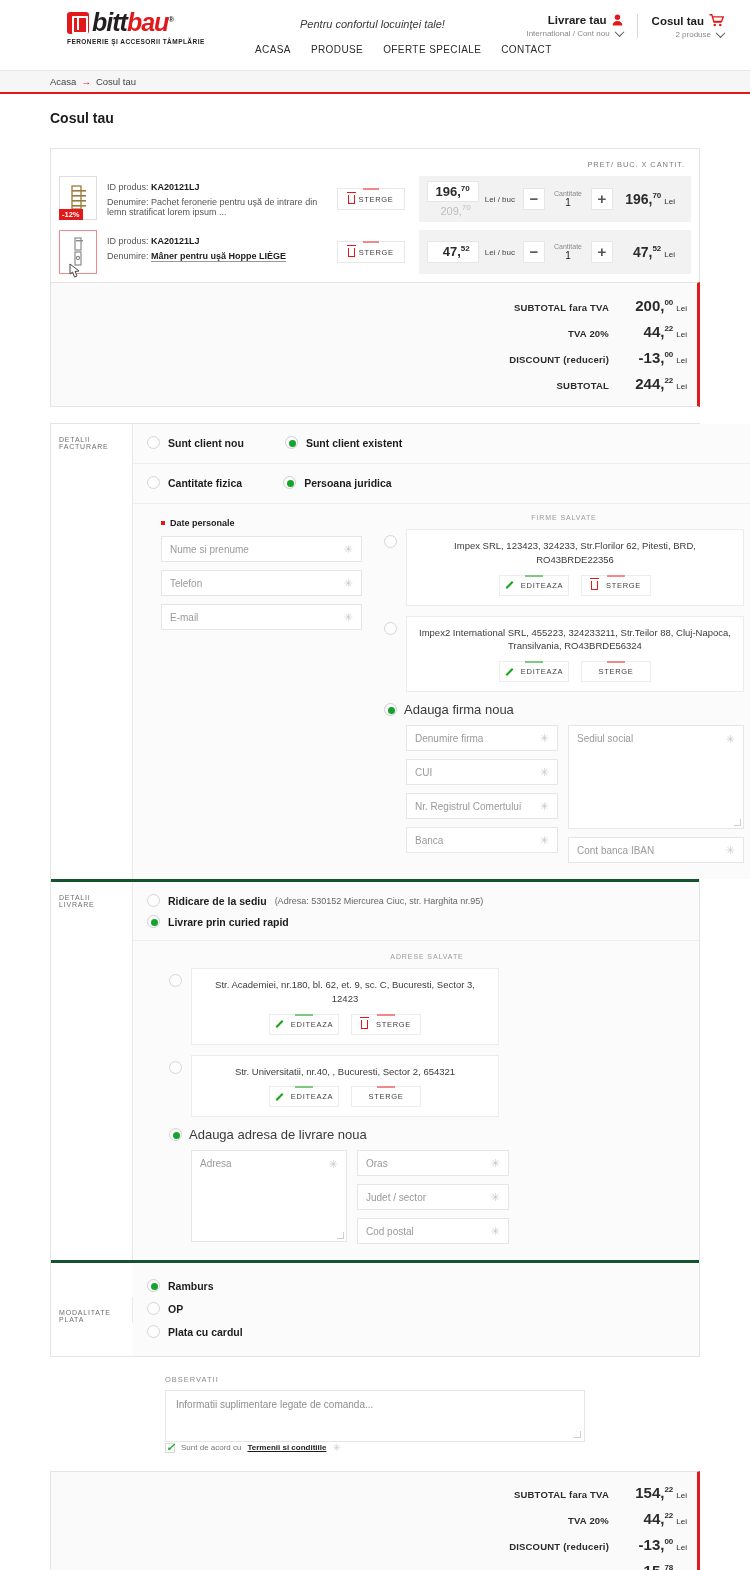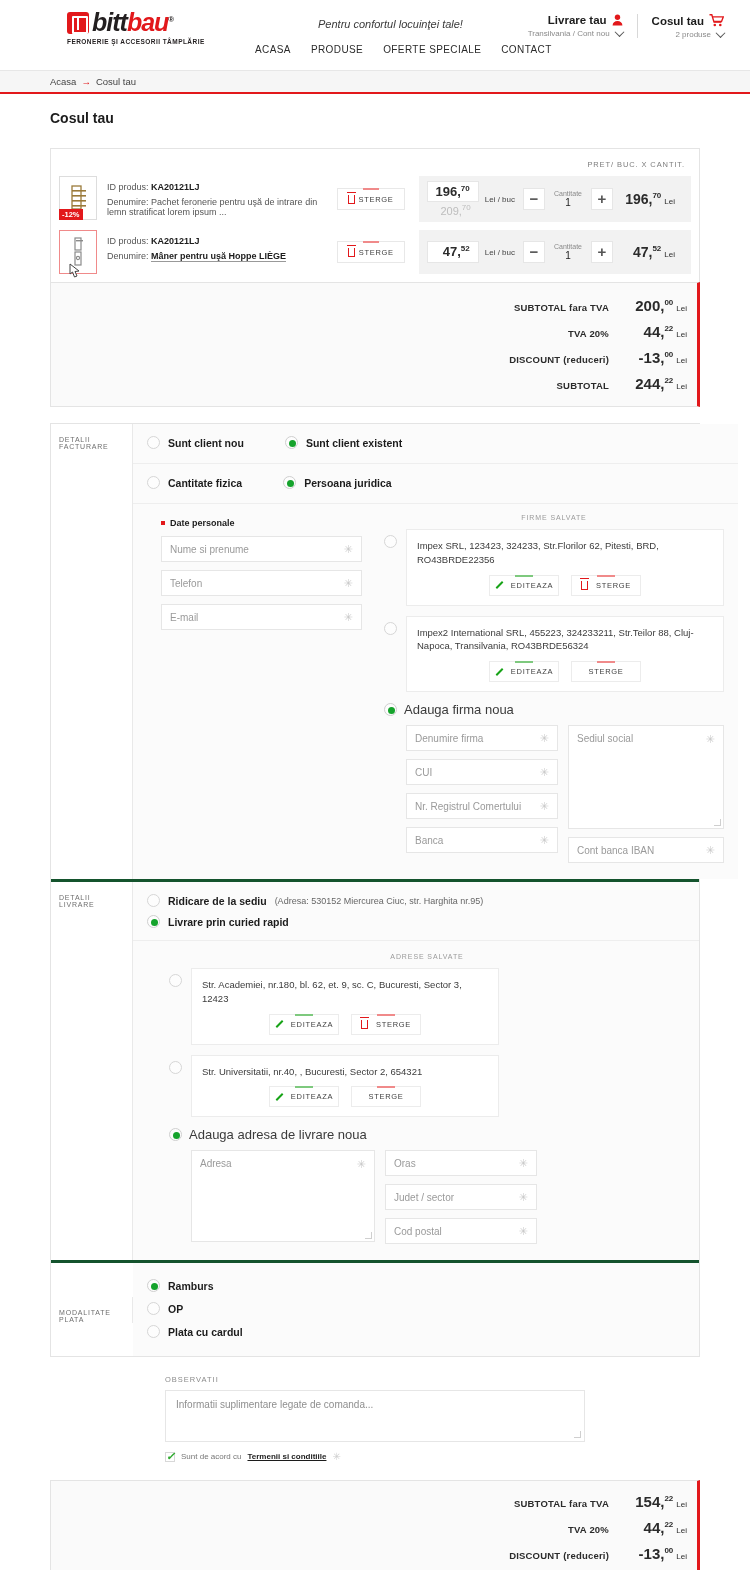--- a/index.html
+++ b/index.html
@@ -31,21 +31,21 @@
   }
   .logo-text { font-size: 25px; font-weight: bold; letter-spacing: -1px; font-style: italic; }
   .logo-text .b1 { color: #231f20; }
   .logo-text .b2 { color: #e2181b; }
   .logo-reg { font-size: 8px; vertical-align: super; color: #231f20; font-style: normal; }
   .logo-sub {
     font-size: 6.5px; letter-spacing: 0.45px; color: #231f20;
     font-weight: bold; margin-top: 1px;
   }
   .tagline {
-    position: absolute; left: 318px; top: 18px;
+    position: absolute; left: 300px; top: 18px;
     font-style: italic; font-size: 11px; color: #3a3a3a;
   }
   .acct-zone { position: absolute; right: 12px; top: 14px; display: flex; align-items: flex-start; }
   .acct-block { padding: 0 14px; text-align: right; }
   .acct-block.sep { border-right: 1px solid #d8d8d8; }
   .acct-title { font-size: 11.5px; font-weight: bold; color: #1c1c1c; display: flex; align-items: center; justify-content: flex-end; gap: 5px; }
   .acct-sub { font-size: 8px; color: #8a8a8a; margin-top: 3px; display: flex; align-items: center; justify-content: flex-end; gap: 6px; }
   .chev { display:inline-block; width: 7px; height: 7px; border-right: 1.4px solid #555; border-bottom: 1.4px solid #555; transform: rotate(45deg) translate(-1px,-1px); }
   .nav {
     position: absolute; left: 255px; top: 44px;
@@ -175,21 +175,21 @@
   .ta:after {
     content: ""; position: absolute; right: 2px; bottom: 2px; width: 6px; height: 6px;
     border-right: 1px solid #cfcfcf; border-bottom: 1px solid #cfcfcf;
   }
   .ta .star { position: absolute; right: 8px; top: 7px; color: #c9c9c9; font-size: 11px; }
 
   .cap {
     text-align: center; font-size: 7px; letter-spacing: 0.9px; color: #9a9a9a; margin-bottom: 8px;
   }
   .saved-row { display: flex; align-items: flex-start; gap: 9px; margin-bottom: 10px; }
-  .saved-card { flex: 1; border: 1px solid #ececec; background: #fff; padding: 9px 10px 9px 10px; }
+  .saved-card { flex: 1; border: 1px solid #ececec; background: #fff; padding: 9px 10px 9px 10px; text-align: center; }
   .saved-text { font-size: 9.5px; color: #3b3b3b; line-height: 1.45; }
   .card-btns { display: flex; gap: 12px; justify-content: center; margin-top: 8px; }
   .mini-btn {
     min-width: 70px; height: 21px; border: 1px solid #ececec; background: #fff;
     display: flex; align-items: center; justify-content: center; gap: 8px;
     font-size: 7.5px; letter-spacing: 0.7px; color: #3f3f3f; position: relative;
   }
   .mini-btn:before {
     content: ""; position: absolute; top: -1px; left: 50%; transform: translateX(-50%);
     width: 18px; height: 2px;
@@ -198,29 +198,29 @@
   .mini-btn.del:before { background: #f08a8a; }
   .pencil { width: 8px; height: 8px; position: relative; }
   .pencil:before {
     content: ""; position: absolute; left: 0; top: 3px; width: 9px; height: 2px;
     background: #17a317; transform: rotate(-45deg);
   }
   .new-head { display: flex; align-items: center; gap: 7px; font-size: 13px; color: #3b3b3b; margin: 4px 0 8px 0; }
 
   
   .deliv-grid { display: flex; gap: 10px; }
-  .deliv-left { width: 184px; }
+  .deliv-left { width: 156px; }
   .deliv-right { width: 152px; }
 
   
   .obs-wrap { margin: 18px 50px 0 165px; }
   .obs-label { font-size: 7.5px; letter-spacing: 1px; color: #8a8a8a; margin-bottom: 6px; }
   .obs-box { border: 1px solid #e6e6e6; background: #fff; height: 52px; padding: 8px 10px; font-size: 10px; color: #8f8f8f; position: relative; width: 420px; }
   .obs-box:after { content:""; position:absolute; right:3px; bottom:3px; width:6px; height:6px; border-right:1px solid #cfcfcf; border-bottom:1px solid #cfcfcf; }
-  .terms { display: flex; align-items: center; gap: 6px; margin-top: 9px; font-size: 8px; color: #777; }
+  .terms { display: flex; align-items: center; gap: 6px; margin-top: 0; font-size: 8px; color: #777; }
   .chk { width: 10px; height: 10px; border: 1px solid #d8d8d8; background: #fff; position: relative; }
   .chk:after {
     content: "✓"; position: absolute; left: 0px; top: -3px; color: #2faa2f; font-size: 11px; font-weight: bold;
   }
   .terms u { color: #1c1c1c; font-weight: bold; }
   .terms .star { color: #cfcfcf; font-size: 10px; }
 
   
   .final-box {
     margin: 18px 50px 0 50px; border: 1px solid #e4e4e4; border-right: 3px solid #e2181b;
@@ -246,21 +246,21 @@
     <div class="acct-zone">
       <div class="acct-block sep">
         <div class="acct-title">
             <span>Livrare tau</span>
           <svg width="11" height="12" viewBox="0 0 11 12">
               <circle cx="5.5" cy="3.2" r="2.7" fill="#e2181b"></circle>
               <path d="M0.6 11.5c0-3 2.2-4.6 4.9-4.6s4.9 1.6 4.9 4.6z" fill="#e2181b"></path>
             </svg>
         </div>
         <div class="acct-sub">
-            <span>Transilvania / Cont nou</span>
+            <span>International / Cont nou</span>
             <i class="chev"></i>
           </div>
       </div>
       <div class="acct-block">
         <div class="acct-title">
             <span>Cosul tau</span>
           <svg width="15" height="13" viewBox="0 0 15 13">
               <path d="M0.5 0.8h2.3l2.2 7.3h7.2" fill="none" stroke="#e2181b" stroke-width="1.4"></path>
               <path d="M3.8 2.9h10.5l-1.8 4.6H5.1" fill="none" stroke="#e2181b" stroke-width="1.4"></path>
               <circle cx="5.8" cy="11" r="1.3" fill="#e2181b"></circle>
@@ -488,21 +488,21 @@
                     </div>
                   <div class="field">
                       <span>Nr. Registrul Comertului</span>
                       <span class="star">✳</span>
                     </div>
                   <div class="field" style="margin-bottom:0">
                       <span>Banca</span>
                       <span class="star">✳</span>
                     </div>
                 </div>
-                <div style="width:156px">
+                <div style="width:176px">
                   <div class="ta" style="height:104px;margin-bottom:8px"><span>Sediul social</span><span class="star">✳</span></div>
                   <div class="field" style="margin-bottom:0">
                       <span>Cont banca IBAN</span>
                       <span class="star">✳</span>
                     </div>
                 </div>
               </div>
             </div>
           </div>
         </div>

